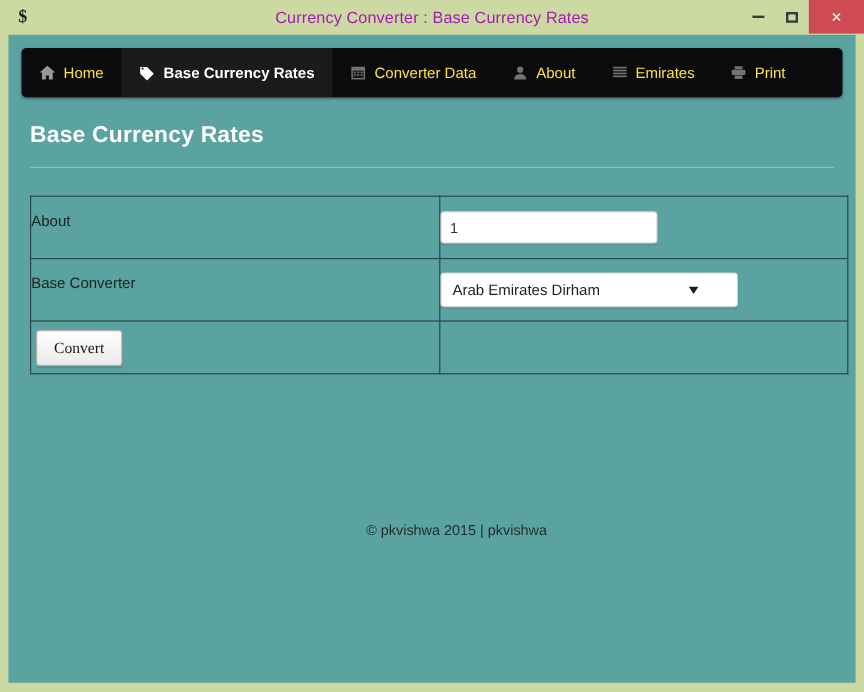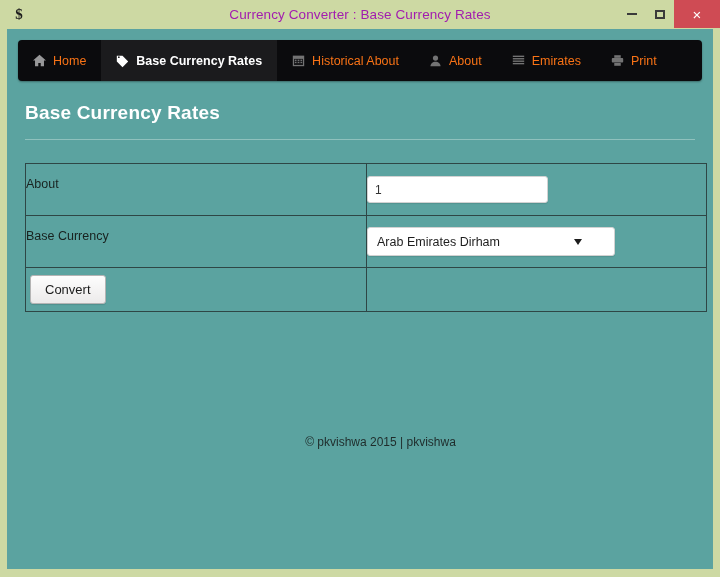--- a/index.html
+++ b/index.html
@@ -112,21 +112,21 @@
     display: flex;
     align-items: stretch;
     box-shadow: 0 1px 2px rgba(0,0,0,0.35);
     overflow: hidden;
   }
   .nav-item {
     display: flex;
     align-items: center;
     gap: 7px;
     padding: 0 15px;
-    color: #f97316;
+    color: #fde047;
     font-size: 12.5px;
     white-space: nowrap;
     cursor: pointer;
     background: transparent;
   }
   .nav-item.active {
     background: #1b1b1d;
     color: #ffffff;
     font-weight: bold;
   }
@@ -235,21 +235,21 @@
     pointer-events: none;
   }
   .btn-convert {
     margin-left: 4px;
     padding: 6px 14px;
     font-size: 13px;
     color: #1b1b1b;
     background: linear-gradient(#fdfdfd, #eceaea);
     border: 1px solid #b4b4b4;
     border-radius: 3px;
-    font-family: Liberation Sans, sans-serif;
+    font-family: Liberation Serif, serif;
     cursor: pointer;
     box-shadow: 0 1px 1px rgba(0,0,0,0.12);
   }
 
   
   .footer {
     position: absolute;
     left: 0;
     right: 0;
     top: 406px;
@@ -306,21 +306,21 @@
               <rect x="1" y="2" width="14" height="13" fill="#9b9b9b"></rect>
               <rect x="2.5" y="6" width="11" height="7.5" fill="#1b1b1d"></rect>
               <rect x="3.5" y="7" width="2" height="1.6" fill="#9b9b9b"></rect>
               <rect x="7" y="7" width="2" height="1.6" fill="#9b9b9b"></rect>
               <rect x="10.5" y="7" width="2" height="1.6" fill="#9b9b9b"></rect>
               <rect x="3.5" y="9.6" width="2" height="1.6" fill="#9b9b9b"></rect>
               <rect x="7" y="9.6" width="2" height="1.6" fill="#9b9b9b"></rect>
               <rect x="10.5" y="9.6" width="2" height="1.6" fill="#9b9b9b"></rect>
             </svg>
         </span>
-        <span>Historical About</span>
+        <span>Converter Data</span>
       </div>
 
       <div class="nav-item">
         <span class="nav-ico">
           <svg width="13" height="13" viewBox="0 0 16 16">
               <circle cx="8" cy="5" r="3.2" fill="#9b9b9b"></circle>
               <path fill="#9b9b9b" d="M1.8 15c0-3.4 2.8-5.6 6.2-5.6s6.2 2.2 6.2 5.6z"></path>
             </svg>
         </span>
         <span>About</span>
@@ -363,21 +363,21 @@
           <tr>
         <td class="cell-label">
           <span>About</span>
         </td>
         <td class="cell-field">
           <input class="text-input" type="text" value="1" style="">
         </td>
       </tr>
       <tr>
         <td class="cell-label">
-          <span>Base Currency</span>
+          <span>Base Converter</span>
         </td>
         <td class="cell-field">
           <span class="select-wrap">
             <span class="select-box">Arab Emirates Dirham</span>
             <span class="select-arrow"></span>
           </span>
         </td>
       </tr>
       <tr class="row-action">
         <td class="cell-label">

